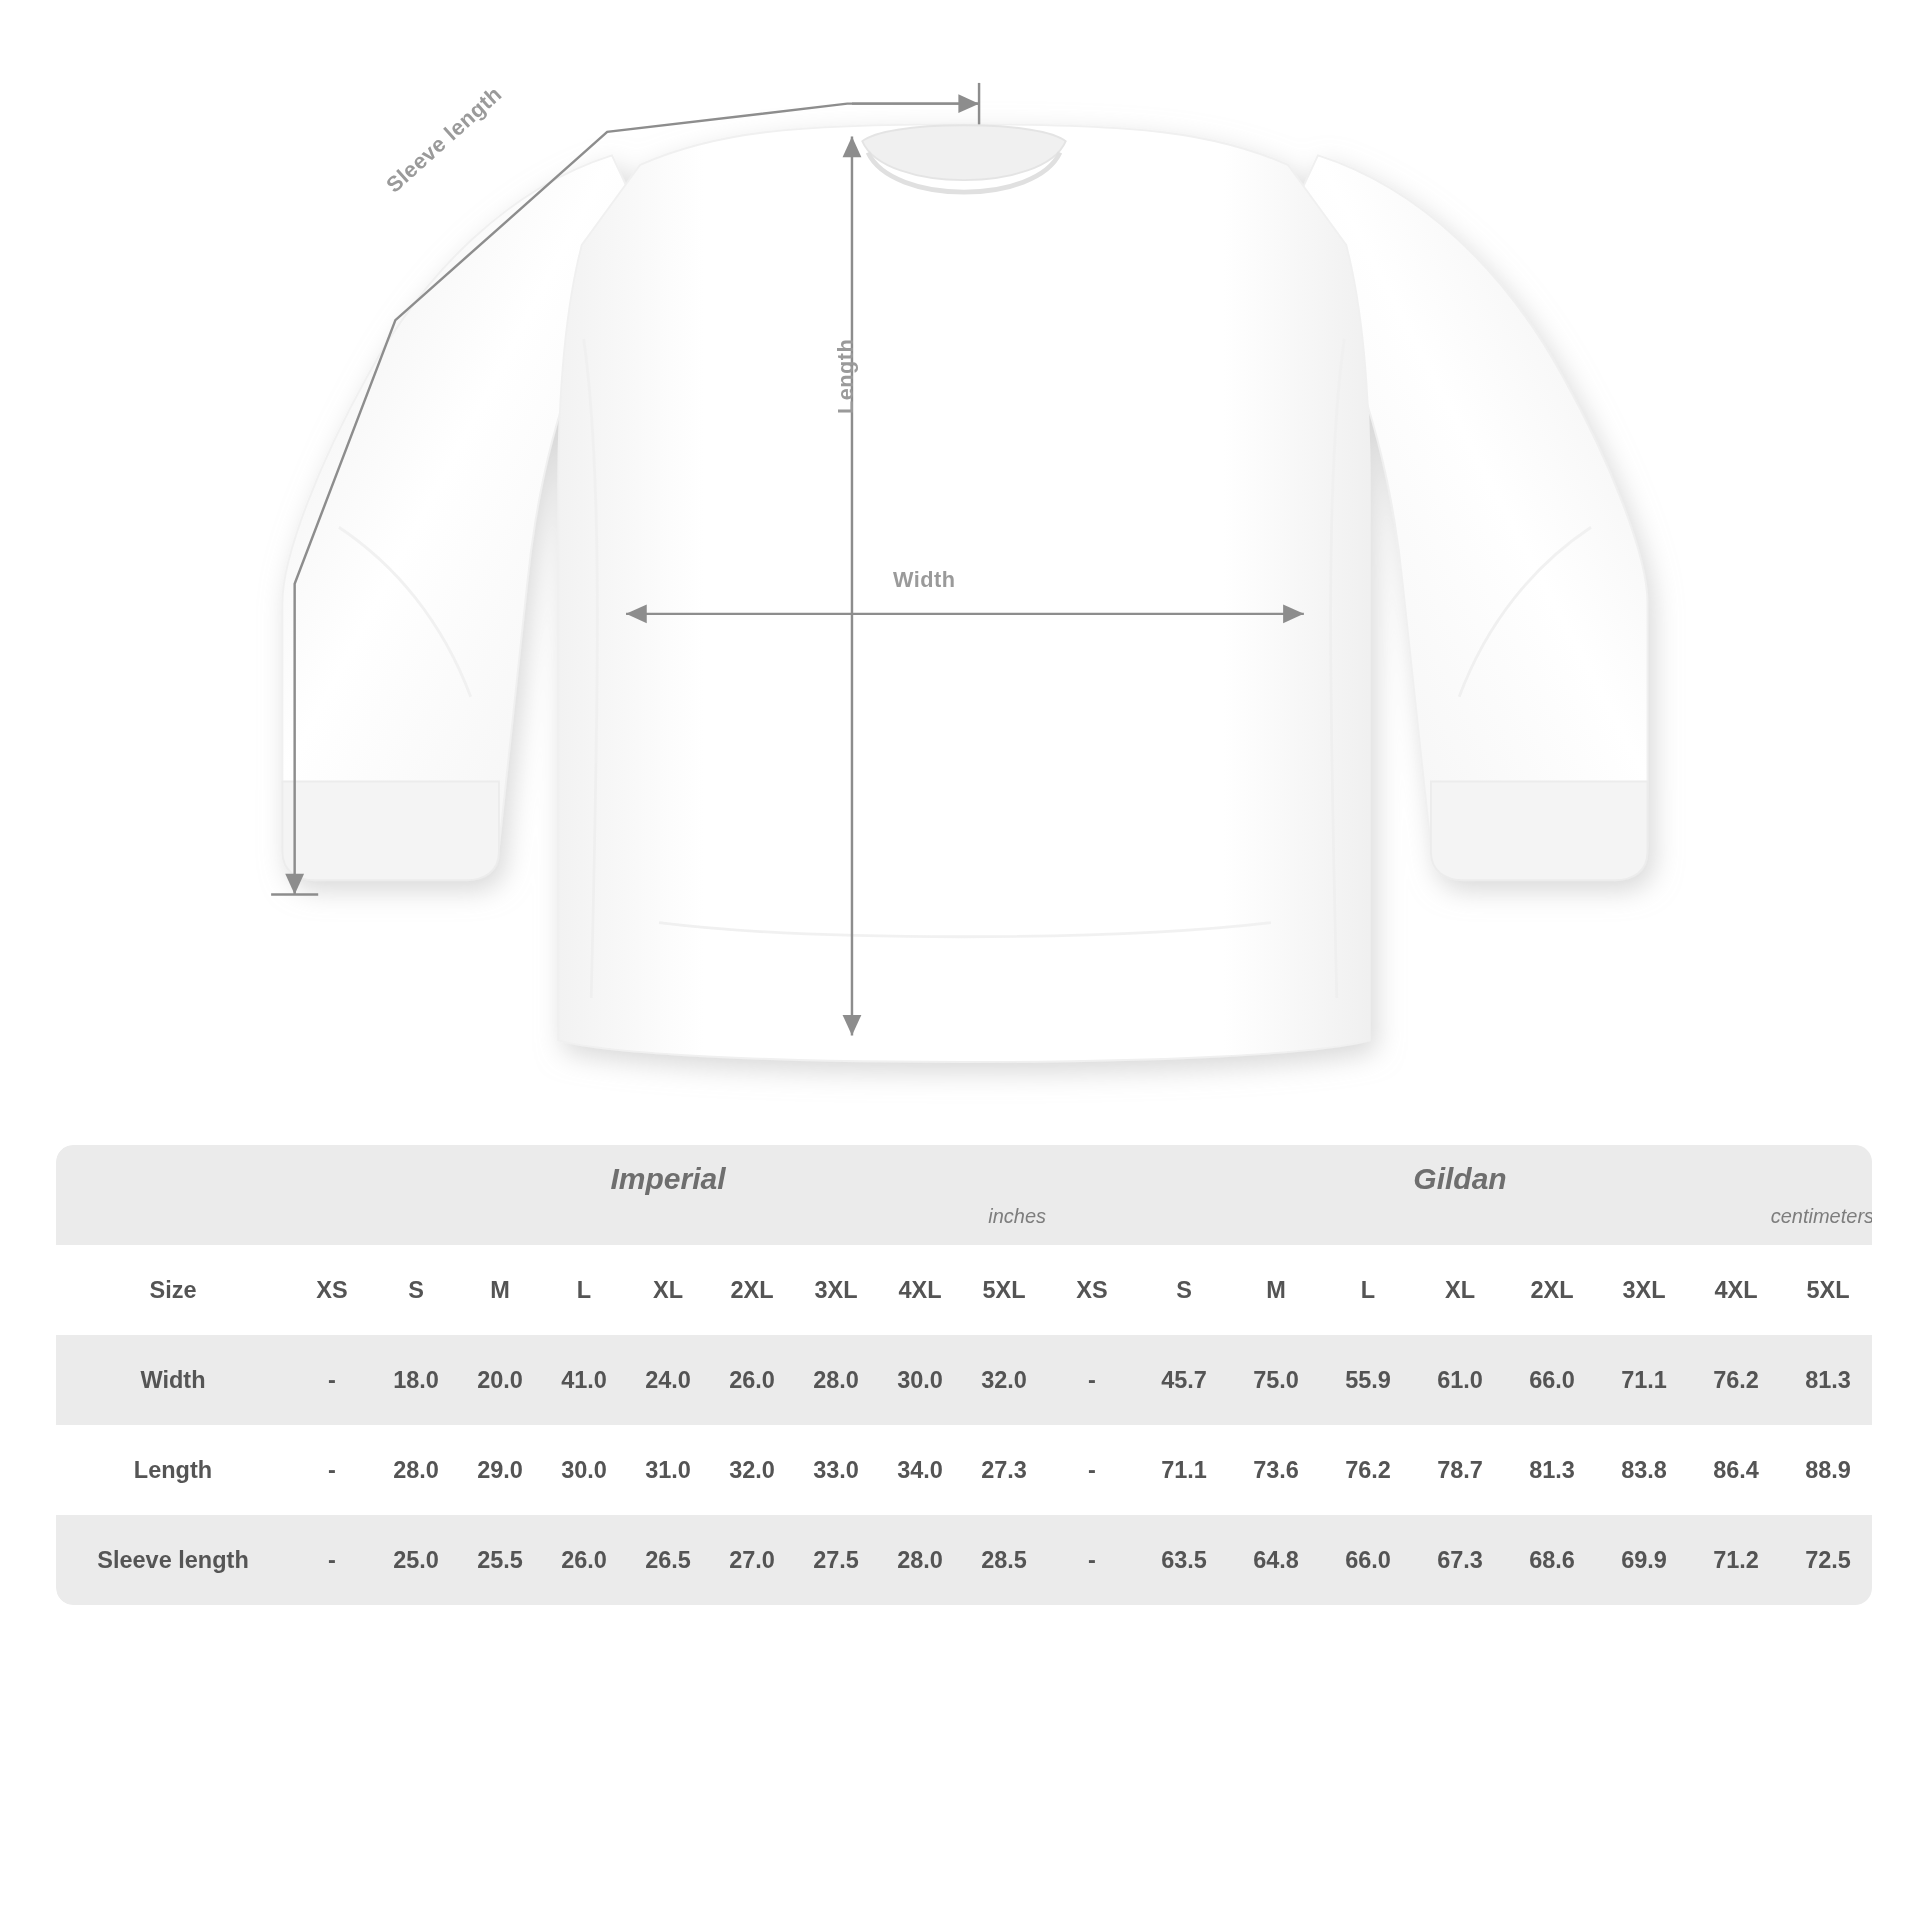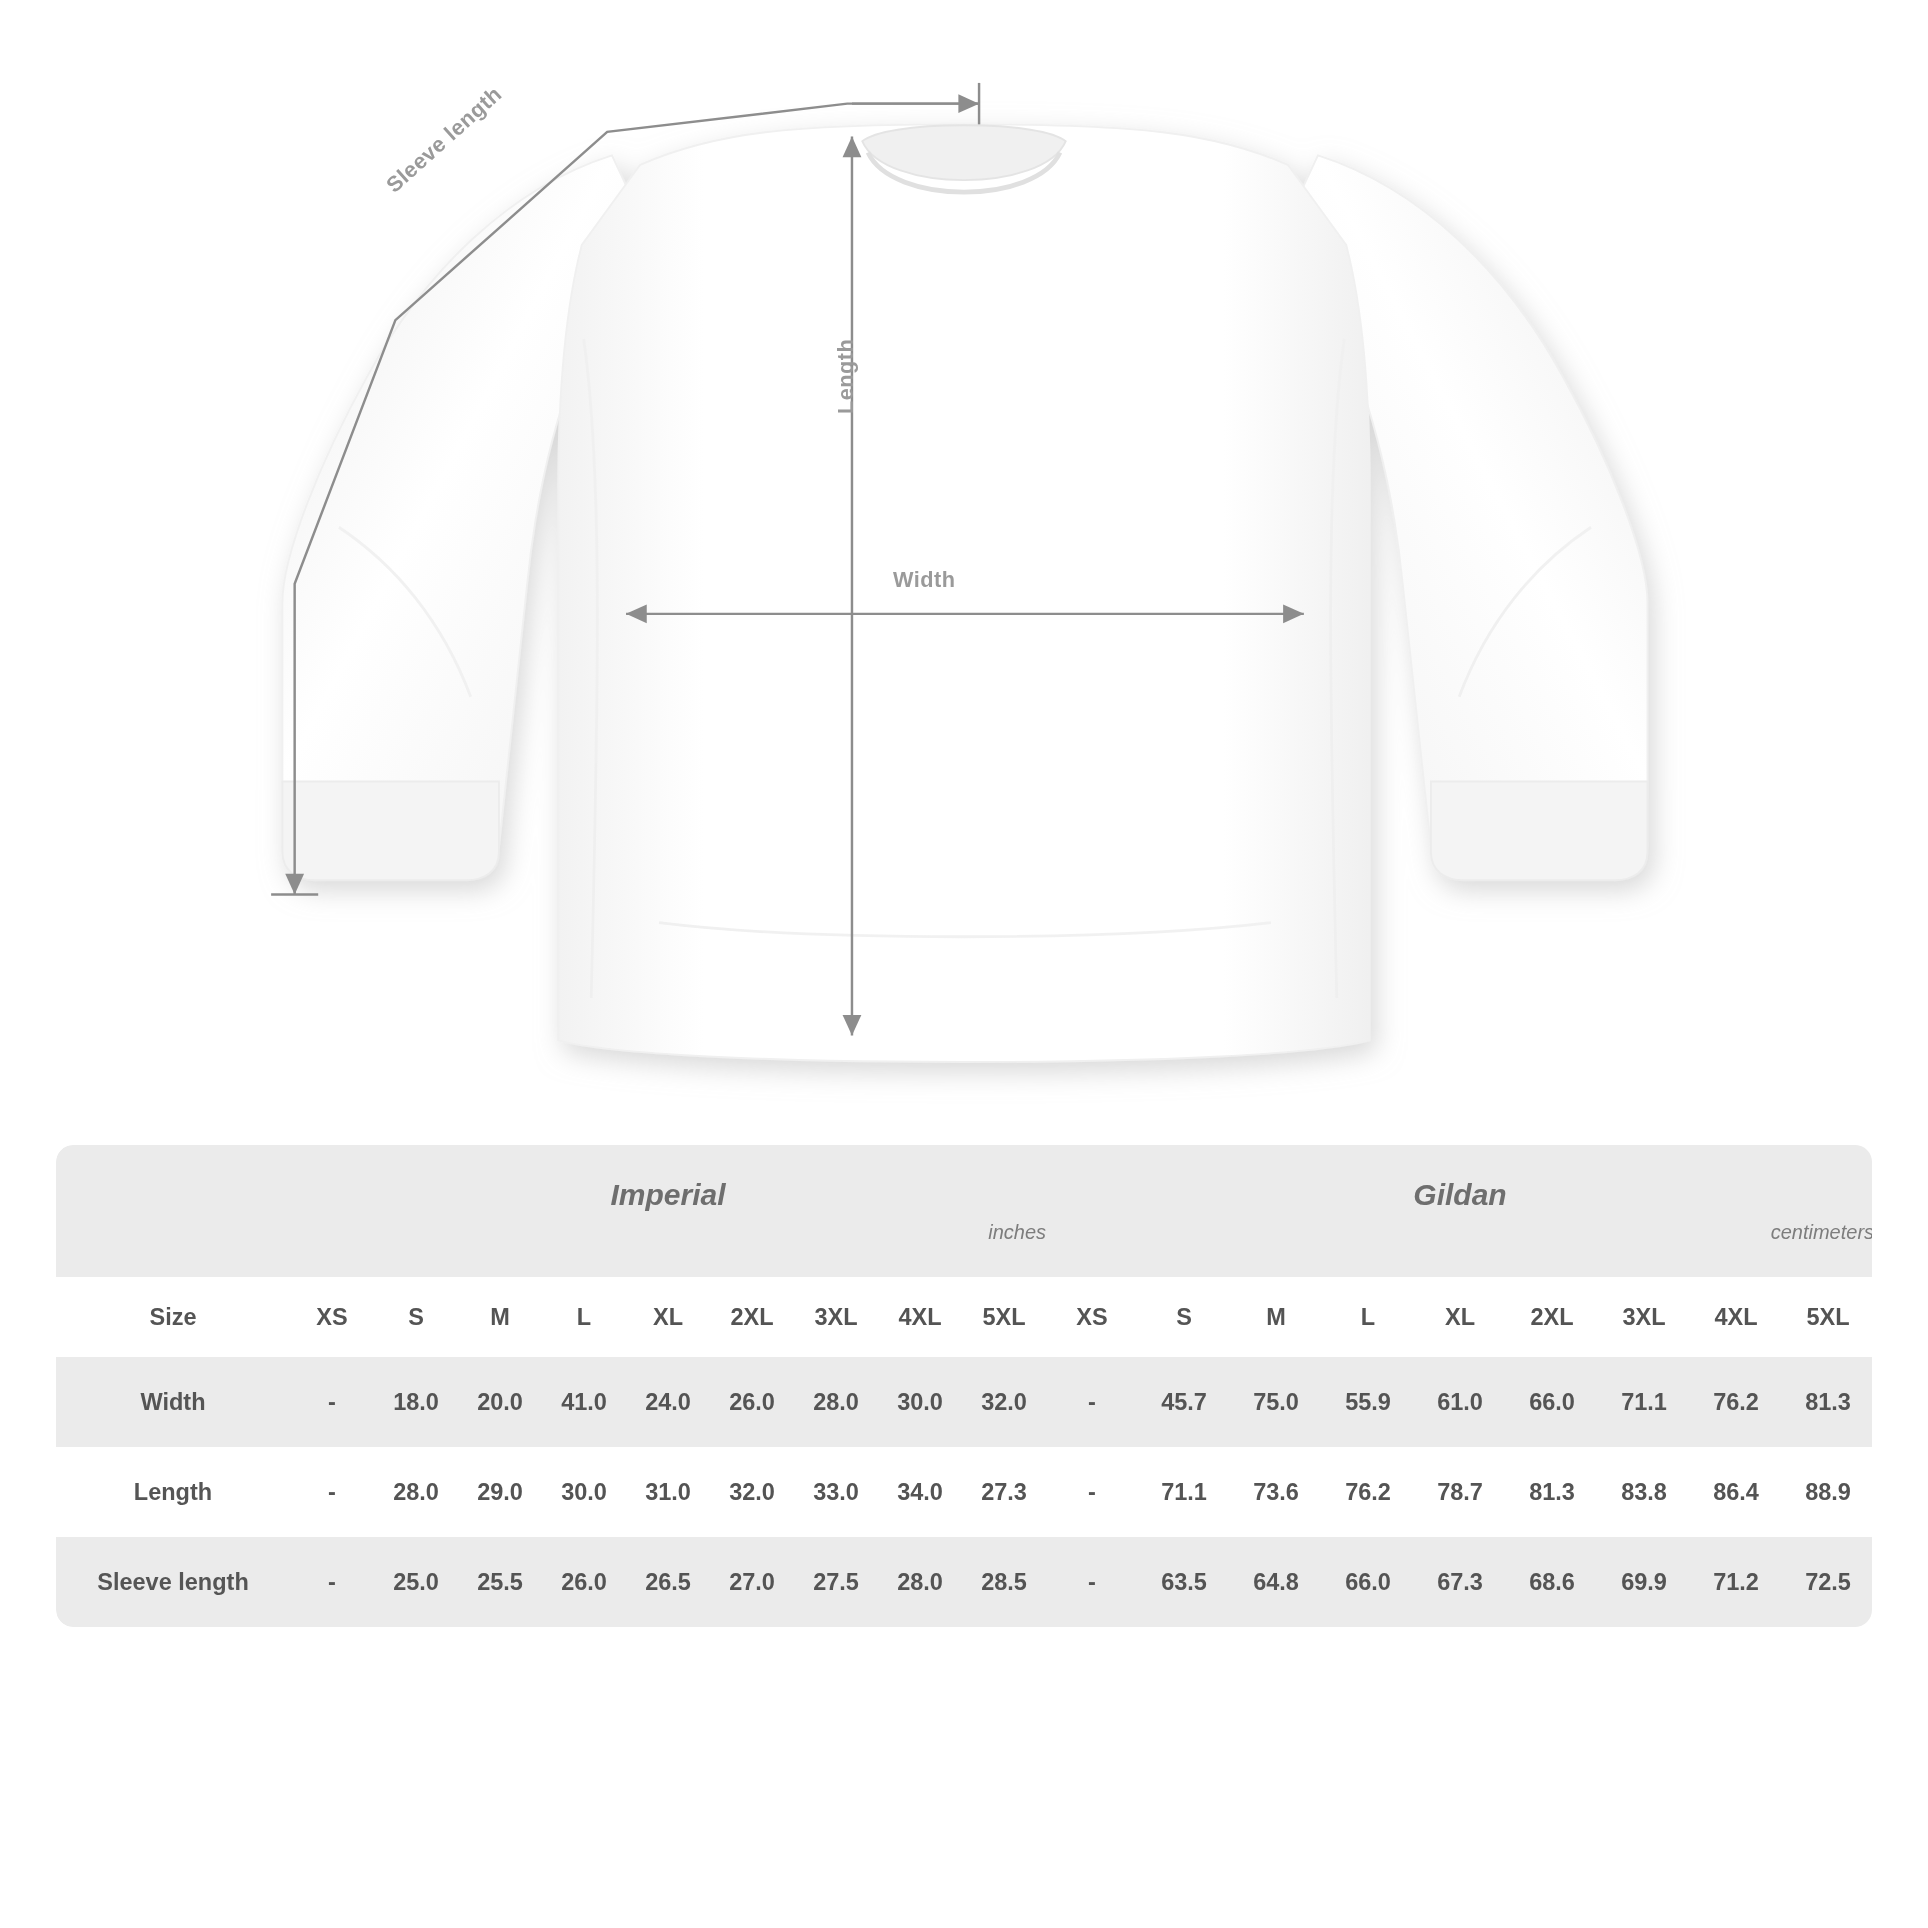--- a/index.html
+++ b/index.html
@@ -91,21 +91,21 @@
   }
   table.size-table td, table.size-table th {
     text-align: center;
     font-size: 23.5px;
     color: #545454;
     font-weight: bold;
     padding: 0;
   }
 
   .unit-row td {
-    height: 132px;
+    height: 100px;
     background: #ebebeb;
     vertical-align: middle;
   }
   .unit-name {
     font-size: 30px;
     font-style: italic;
     font-weight: bold;
     color: #6e6e6e;
     display: block;
   }
@@ -113,21 +113,21 @@
     font-size: 20px;
     font-style: italic;
     font-weight: normal;
     color: #7d7d7d;
     display: block;
     margin-top: 9.4px;
     text-align: right;
   }
 
   .head-row td {
-    height: 80px;
+    height: 90px;
     background: #ffffff;
     color: #616161;
     font-size: 24.5px;
   }
   .body-row td {
     height: 90px;
     font-size: 24.5px;
     color: #4a4a4a;
     font-weight: normal;
   }

